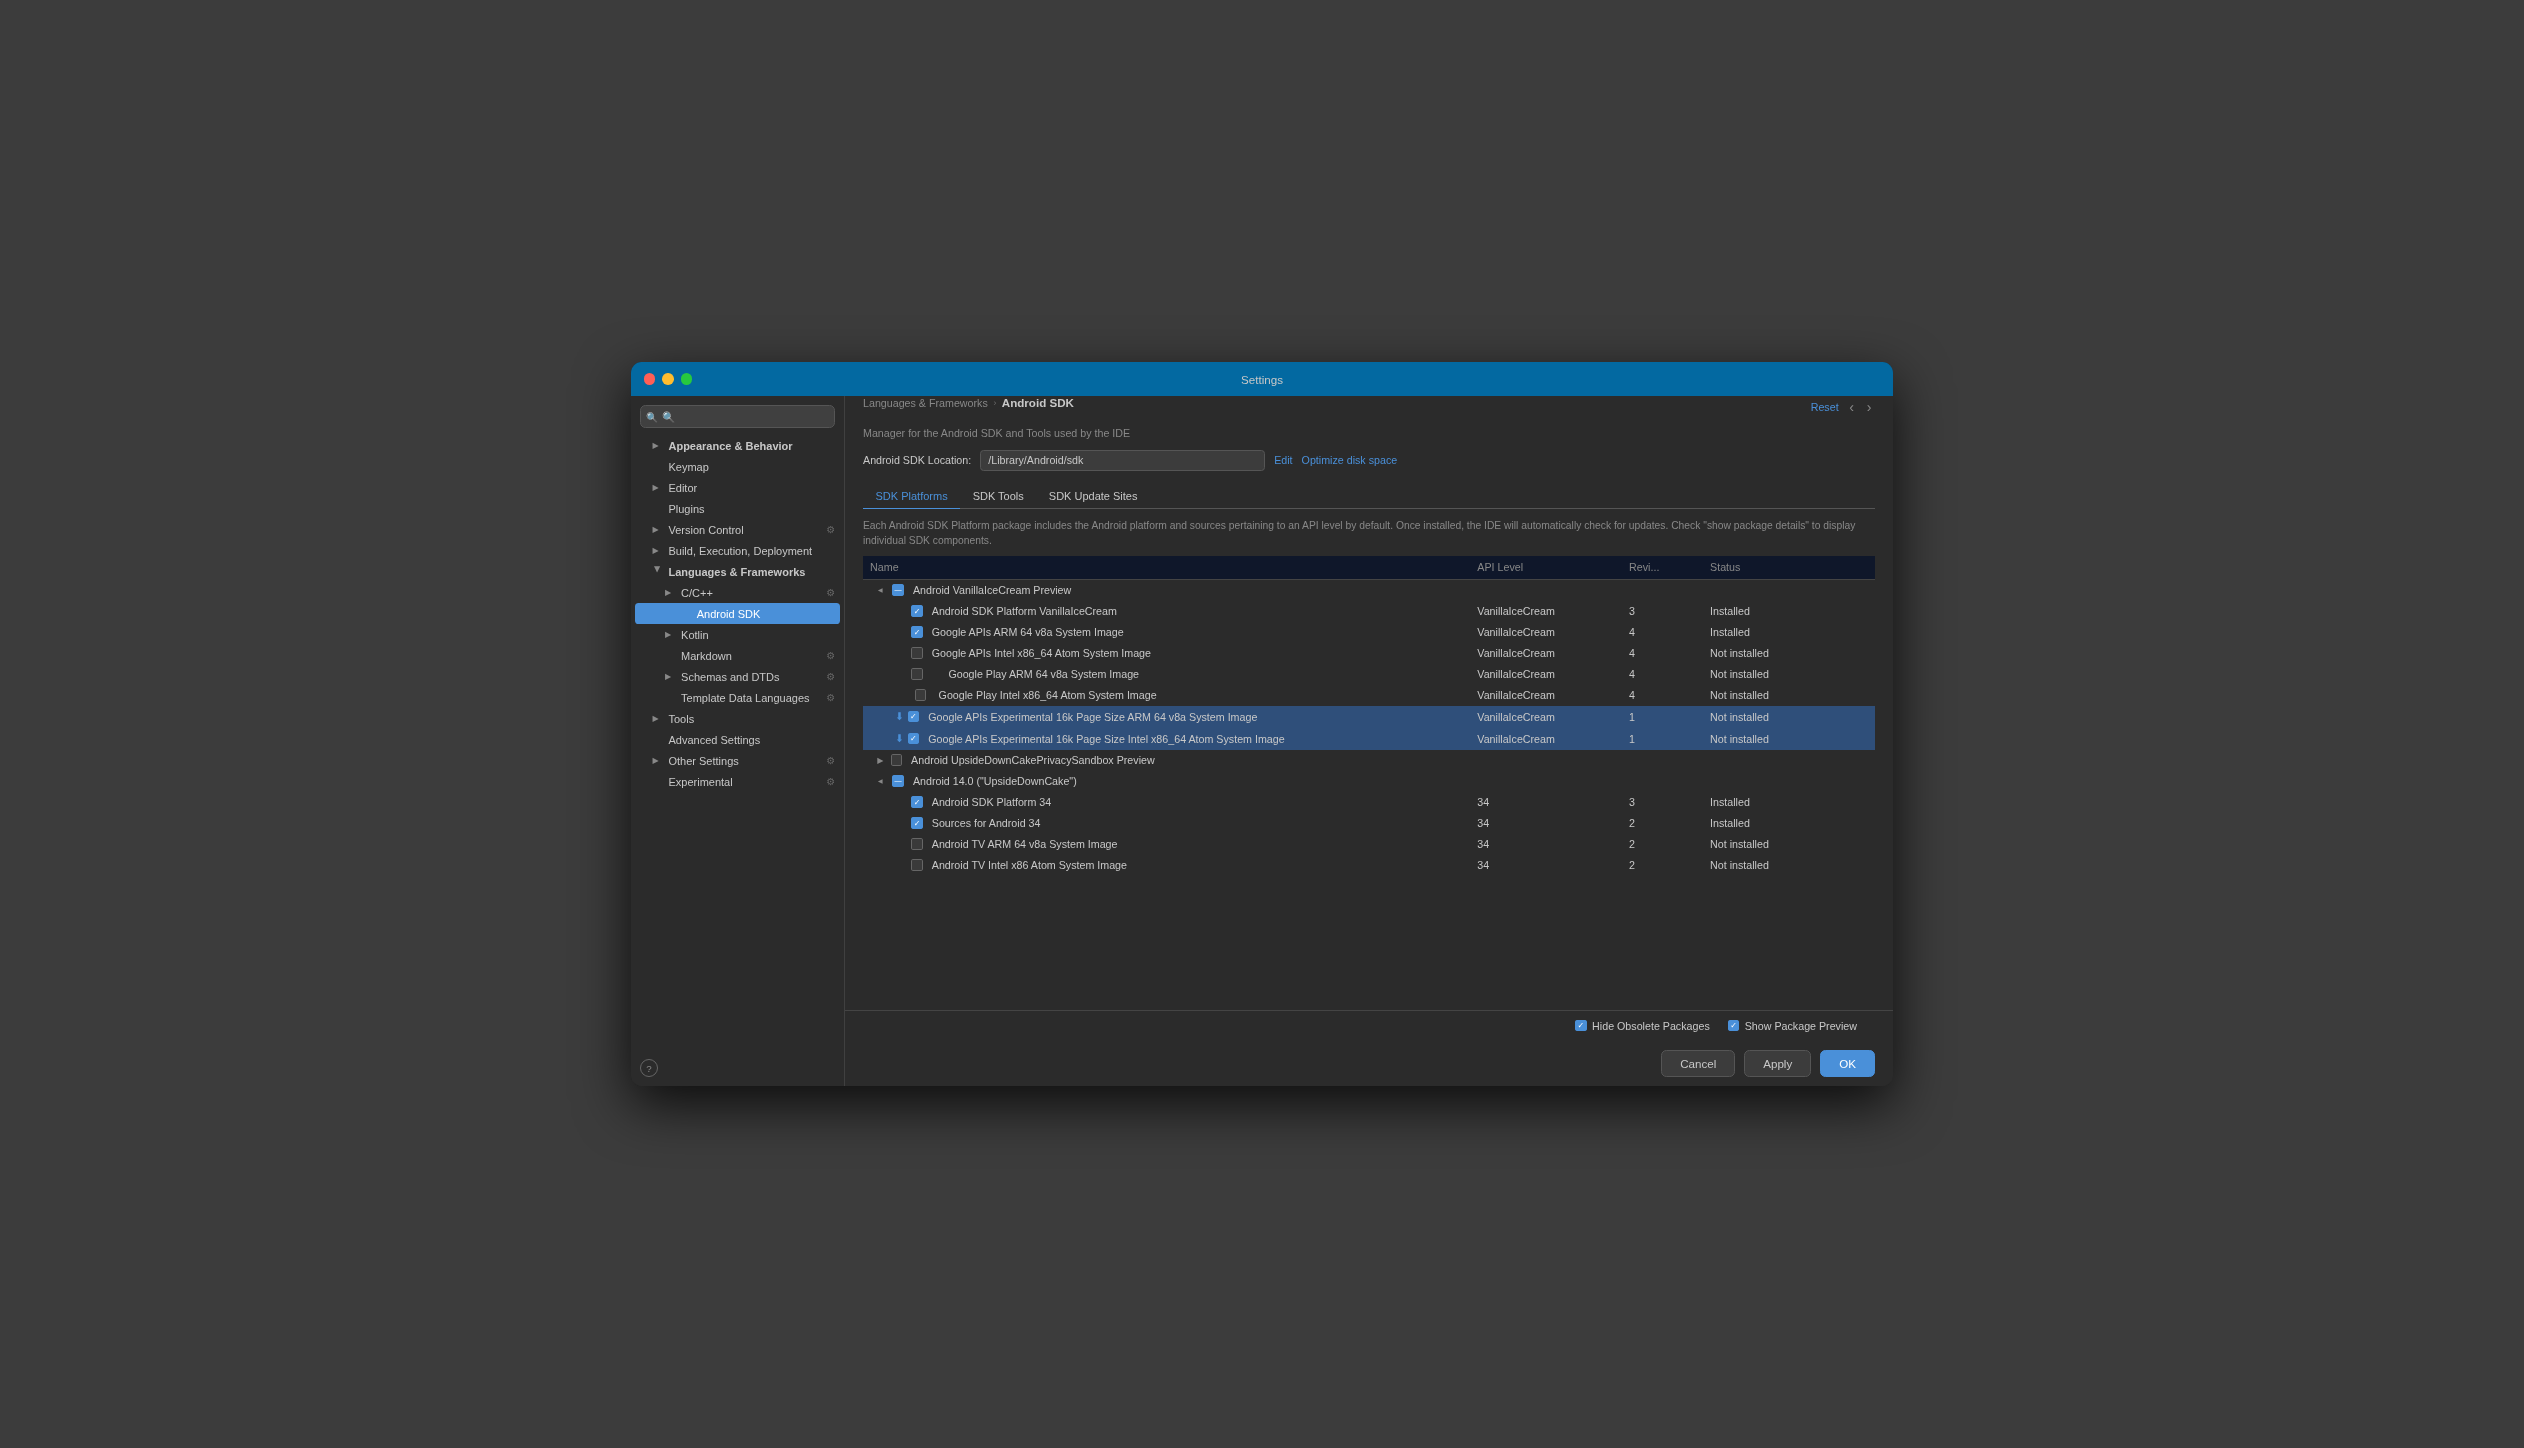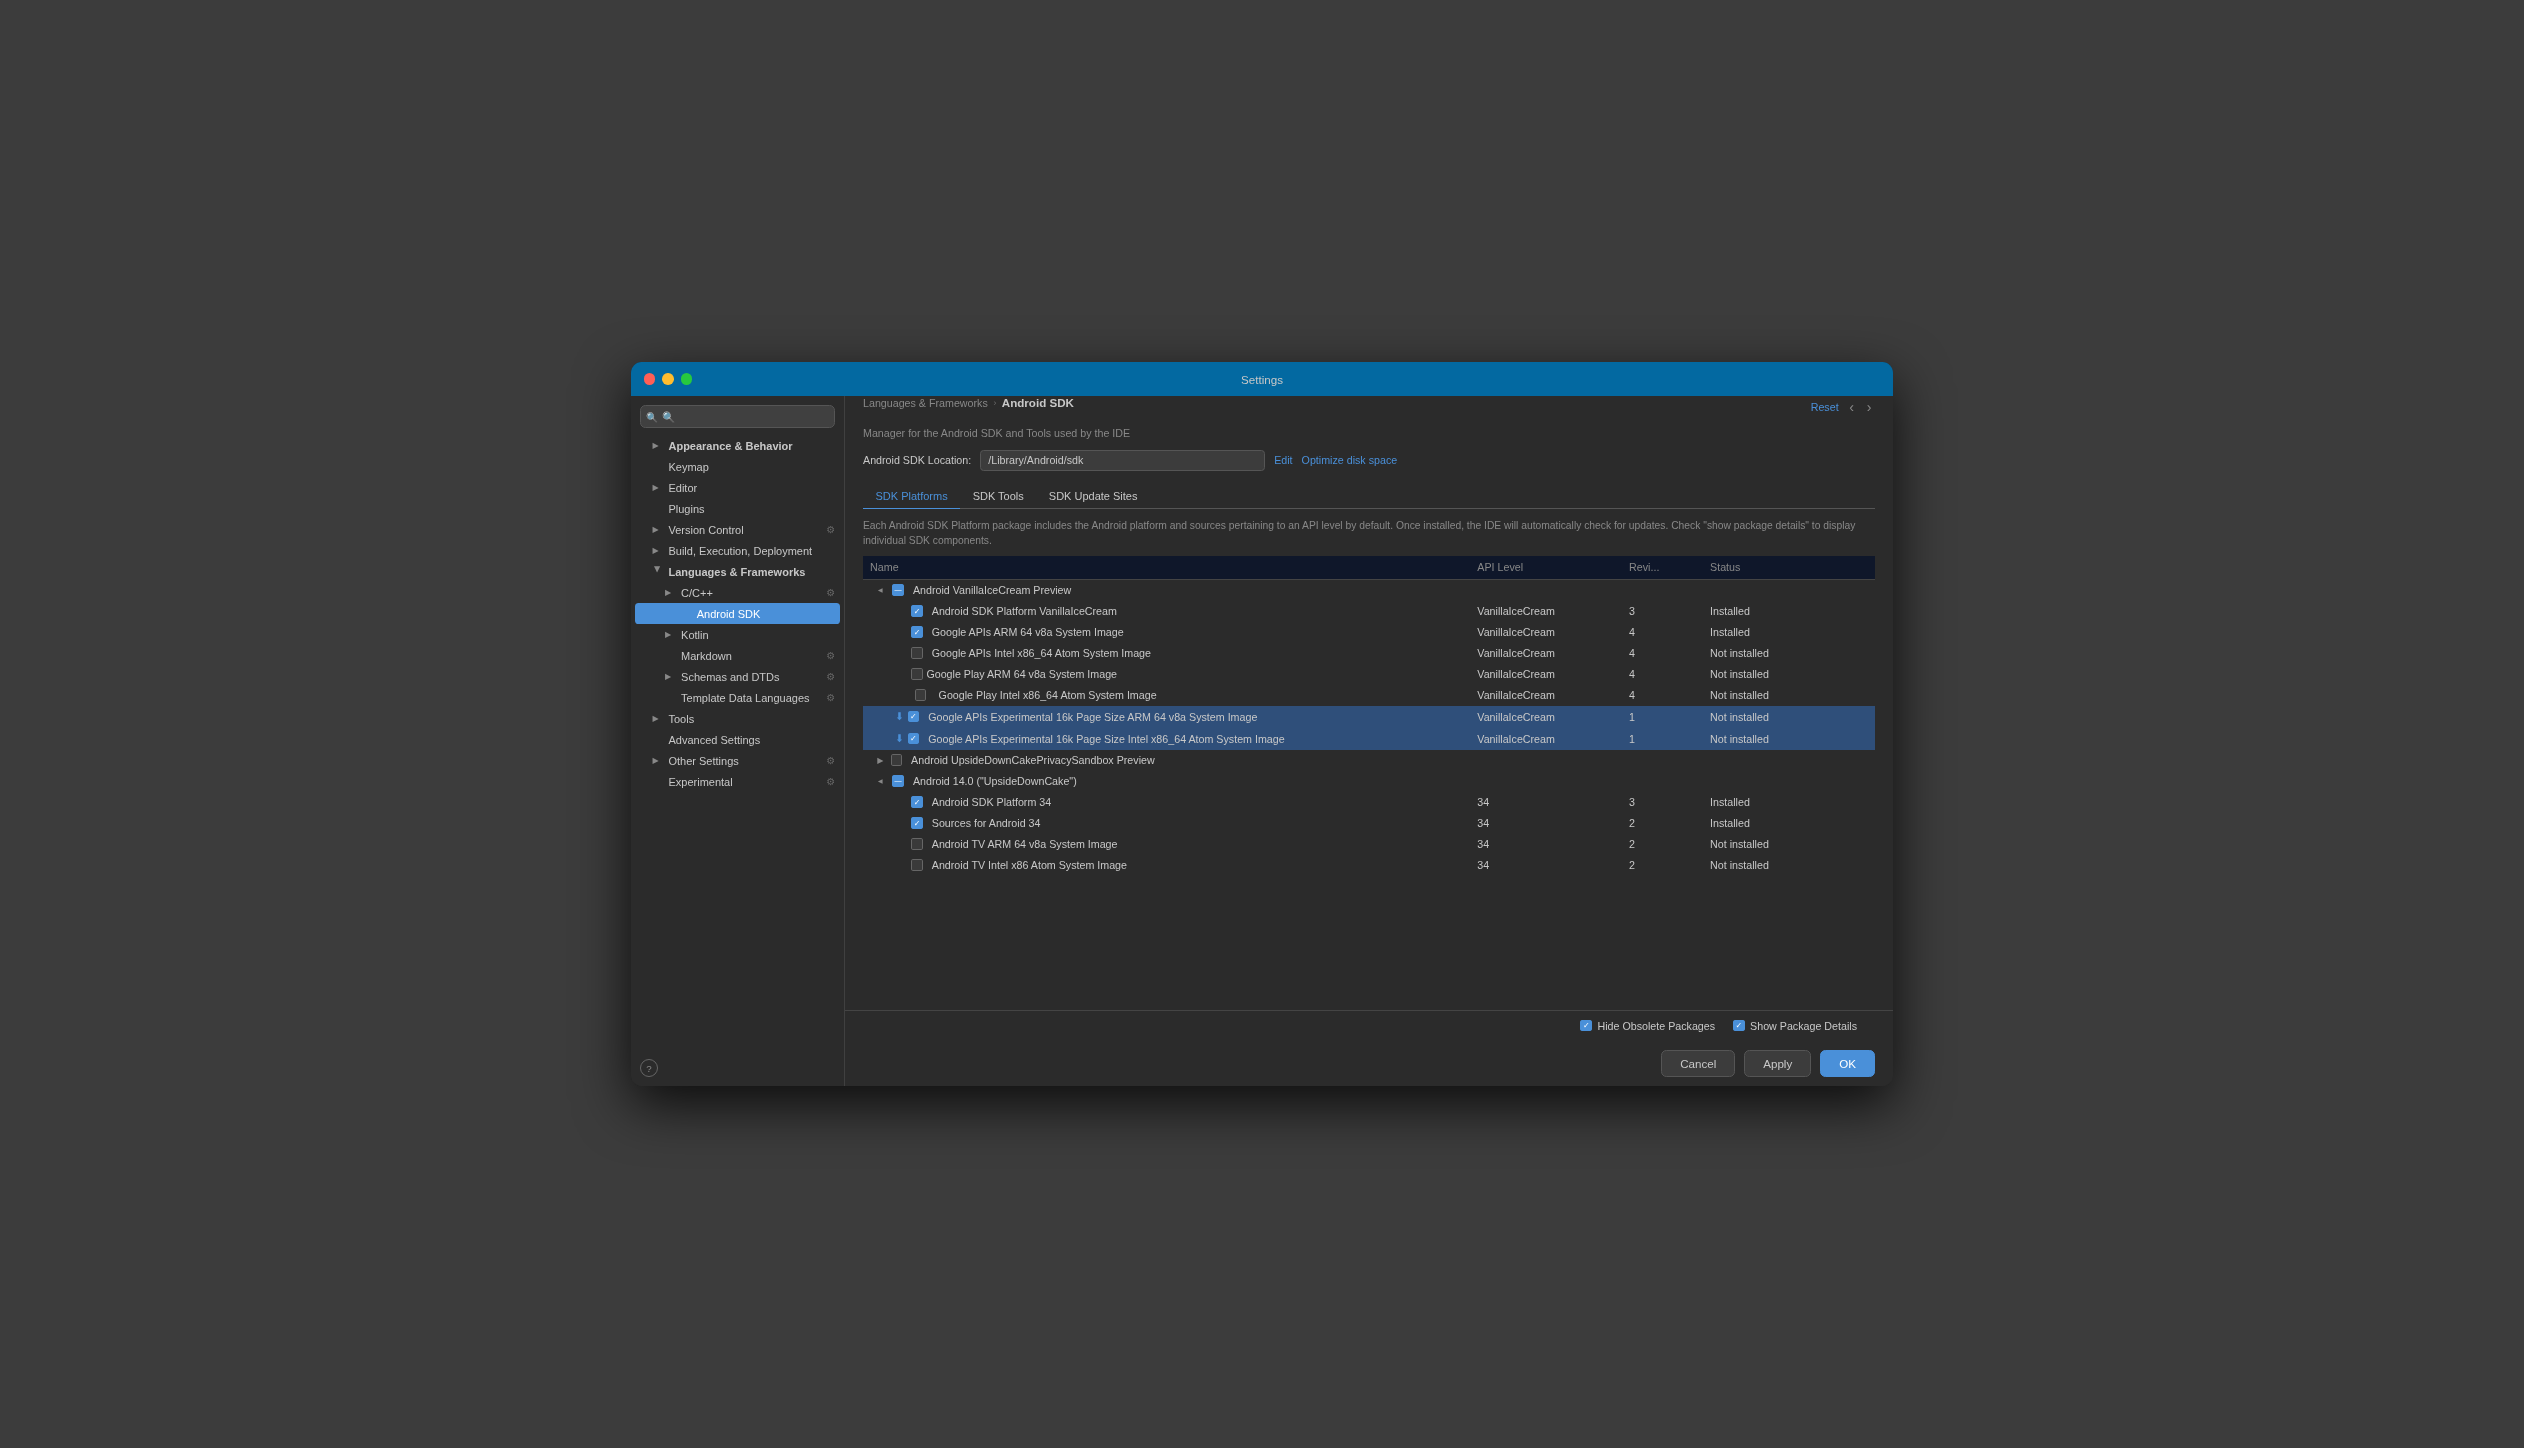--- a/index.html
+++ b/index.html
@@ -556,21 +556,21 @@
                 </td>
                 <td>VanillaIceCream</td>
                 <td>4</td>
                 <td>Not installed</td>
               </tr>
               <tr>
                 <td>
                   <span style="padding-left:25px; display:flex; align-items:center; gap:3.6px;">
                     <span style="width:12.5px; display:inline-block;"></span>
                     <span class="cb"></span>
-                    <span style="margin-left:0;">Google Play ARM 64 v8a System Image</span>
+                    <span style="margin-left:22px;">Google Play ARM 64 v8a System Image</span>
                   </span>
                 </td>
                 <td>VanillaIceCream</td>
                 <td>4</td>
                 <td>Not installed</td>
               </tr>
               <tr>
                 <td>
                   <span style="padding-left:25px; display:flex; align-items:center; gap:7px;">
                     <span style="width:12.5px; display:inline-block;"></span>
@@ -684,21 +684,21 @@
 
       <div class="bottom-bar">
         <div></div>
         <div class="bottom-checkboxes">
           <label class="bottom-cb-item">
             <span class="cb checked"></span>
             <span>Hide Obsolete Packages</span>
           </label>
           <label class="bottom-cb-item">
             <span class="cb checked"></span>
-            <span>Show Package Details</span>
+            <span>Show Package Preview</span>
           </label>
         </div>
       </div>
 
       <div class="footer-buttons">
         <button class="btn">Cancel</button>
         <button class="btn">Apply</button>
         <button class="btn btn-primary">OK</button>
       </div>
     </div>

